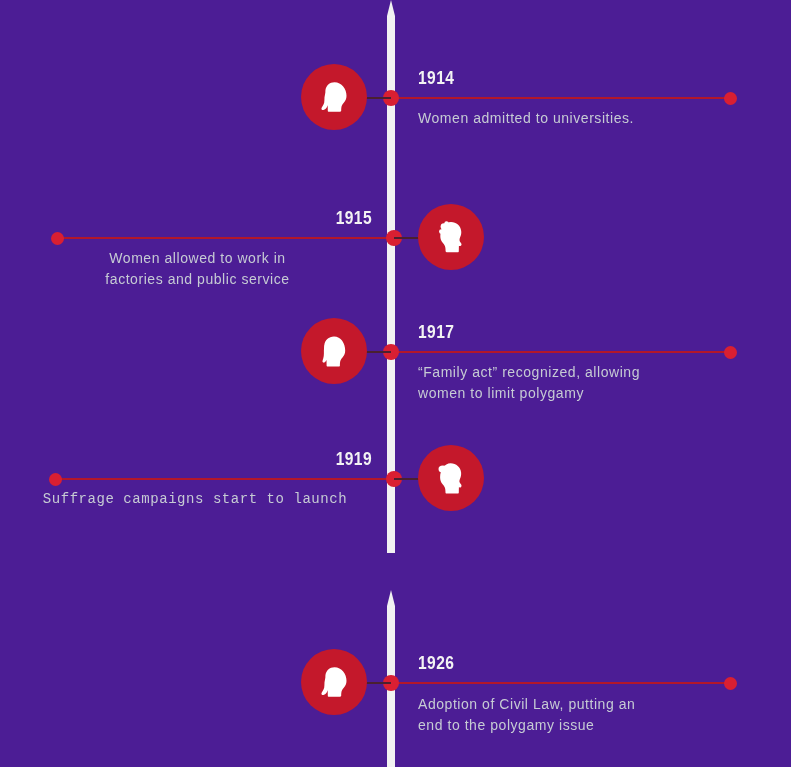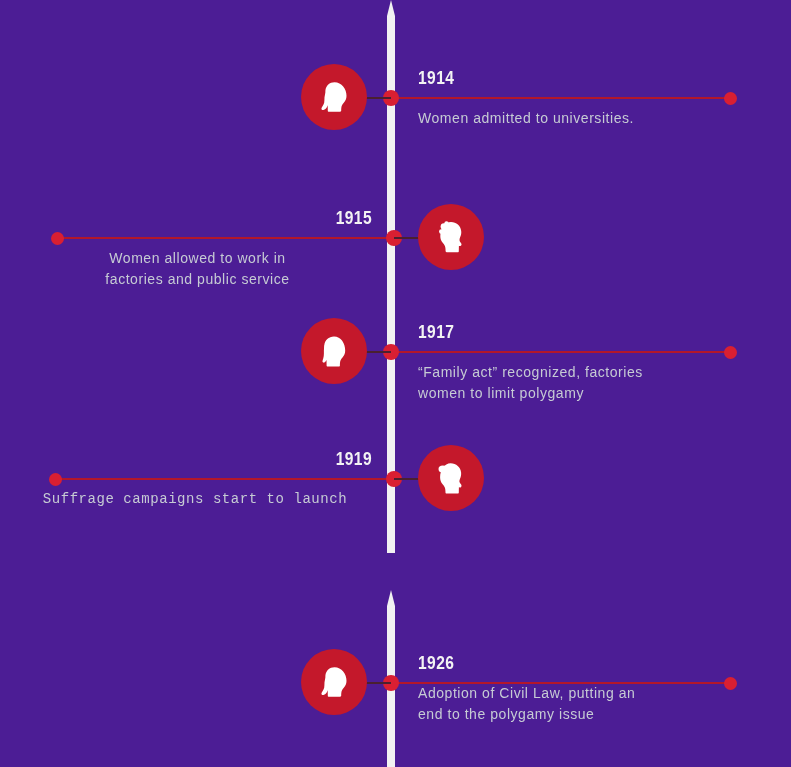--- a/index.html
+++ b/index.html
@@ -157,21 +157,21 @@
     <div class="endcap" style="left:724px;"></div>
     <div class="hub" style="left:383px;"></div>
     <div class="stub" style="left:355px; width:36px;"></div>
     <div class="badge" style="left:301px; top:-33px;">
       <svg width="40" height="40" viewBox="0 0 40 40" aria-hidden="true">
         <path fill="#ffffff" d="M20.0 5.6c-5.2 0-9.3 3.8-9.7 8.8-.2 2.3.3 4.2 1.0 5.9.5 1.2.8 2.2.7 3.1-.1 1.0-.7 1.8-1.4 2.6-.8 1.0-1.0 2.1-.3 2.8.5.5 1.3.6 2.2.5l.1 5.2c0 .6.4 1.0 1.0 1.0h11.3c.6 0 1.0-.5 1.0-1.1 0-2.0.1-3.6.6-4.9.5-1.3 1.3-2.3 2.2-3.3 1.6-1.8 2.5-3.9 2.5-6.6 0-7.1-4.2-14.0-11.2-14.0z"></path>
         <path fill="#ffffff" d="M12.6 11.0c-1.4 1.5-2.2 3.4-2.5 5.5-.3 2.0-.2 4.1-.2 6.1 0 1.8-.2 3.3-.6 4.7-.3 1.0-.7 1.9-.8 2.8-.1.8.2 1.4.9 1.5.8.2 1.6-.3 2.2-1.1.9-1.2 1.3-2.8 1.5-4.5.2-1.7.2-3.5.1-5.2-.1-1.8-.3-3.5-.4-5.2-.1-1.5-.2-3.0-.2-4.6z"></path>
       </svg>
     </div>
     <div class="year right-side" style="left:418px; top:-30px;">1917</div>
-    <div class="desc right-side" style="left:418px; top:11px; width:340px;">“Family act” recognized, factories
+    <div class="desc right-side" style="left:418px; top:11px; width:340px;">“Family act” recognized, allowing
 women to limit polygamy</div>
   </div>
 
   <div class="event" style="left:0; top:478px;">
     <div class="rail" style="left:55px; width:339px;"></div>
     <div class="endcap" style="left:49px;"></div>
     <div class="hub" style="left:386px;"></div>
     <div class="stub" style="left:394px; width:36px;"></div>
     <div class="badge" style="left:418px; top:-33px;">
       <svg width="40" height="40" viewBox="0 0 40 40" aria-hidden="true">
@@ -190,17 +190,17 @@
     <div class="endcap" style="left:724px;"></div>
     <div class="hub" style="left:383px;"></div>
     <div class="stub" style="left:355px; width:36px;"></div>
     <div class="badge" style="left:301px; top:-33px;">
       <svg width="40" height="40" viewBox="0 0 40 40" aria-hidden="true">
         <path fill="#ffffff" d="M20.5 5.3c-5.0 0-8.6 3.5-9.1 8.1-.2 2.1.2 3.9.9 5.6.5 1.3.9 2.4.8 3.4-.1 1.0-.7 1.8-1.3 2.6-.8 1.1-1.0 2.2-.3 2.9.5.5 1.3.6 2.2.5l.1 5.3c0 .6.4 1.0 1.0 1.0h11.4c.6 0 1.0-.5 1.0-1.1 0-2.0.1-3.6.6-4.9.5-1.3 1.3-2.3 2.2-3.3 1.6-1.8 2.5-3.9 2.5-6.6 0-7.0-4.8-13.5-12.0-13.5z"></path>
         <path fill="#ffffff" d="M14.2 12.6c-1.5 1.3-2.6 3.0-3.2 5.0-.5 1.7-.6 3.6-.6 5.6 0 1.8-.3 3.2-.9 4.4-.5 1.1-1.2 2.0-1.7 3.0-.4.8-.5 1.6.1 2.1.5.4 1.3.4 2.1.1 1.5-.5 2.6-1.7 3.3-3.2.7-1.5 1.0-3.2 1.1-5.0.1-1.8 0-3.5-.2-5.2-.2-2.0-.3-4.0 0-6.8z"></path>
       </svg>
     </div>
     <div class="year right-side" style="left:418px; top:-30px;">1926</div>
-    <div class="desc right-side" style="left:418px; top:1px; width:340px;">Adoption of Civil Law, putting an
+    <div class="desc right-side" style="left:418px; top:12px; width:340px;">Adoption of Civil Law, putting an
 end to the polygamy issue</div>
   </div>
 
 </div>
 
 </body></html>

